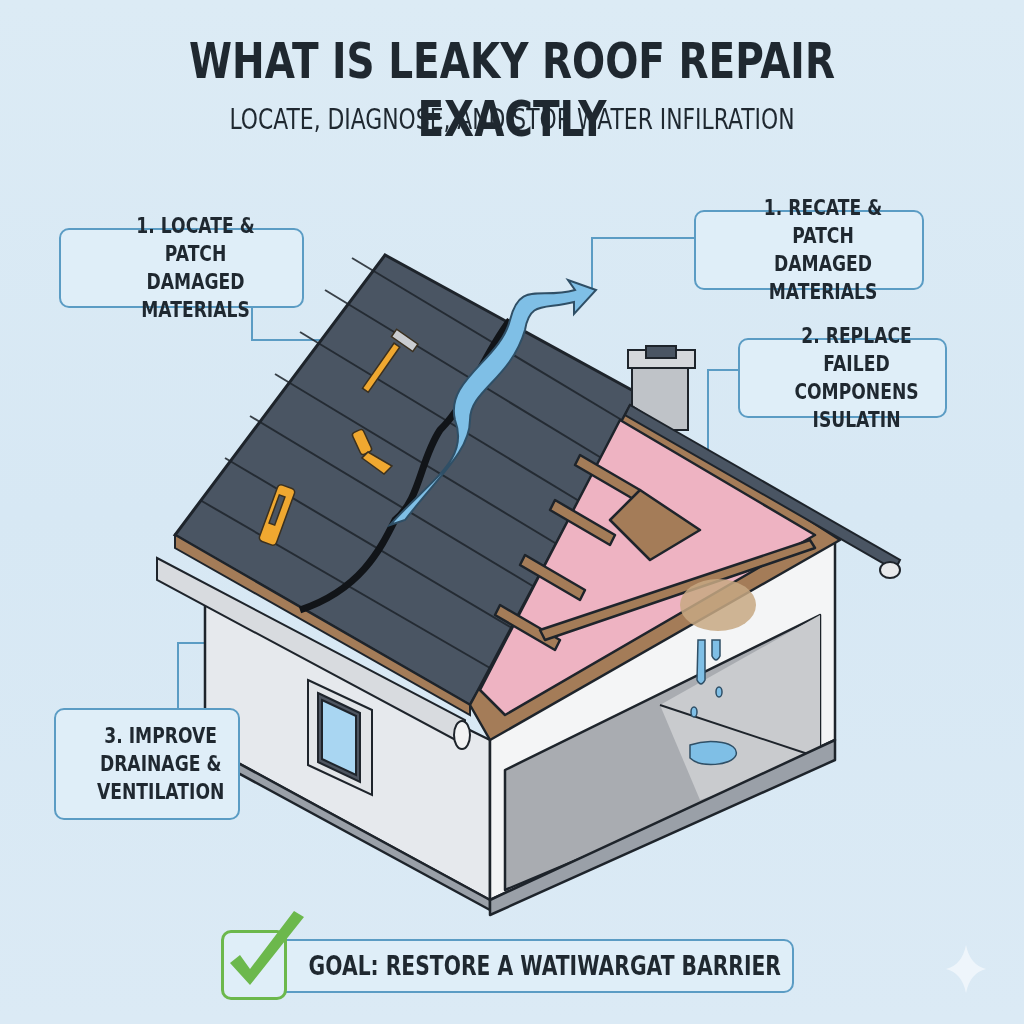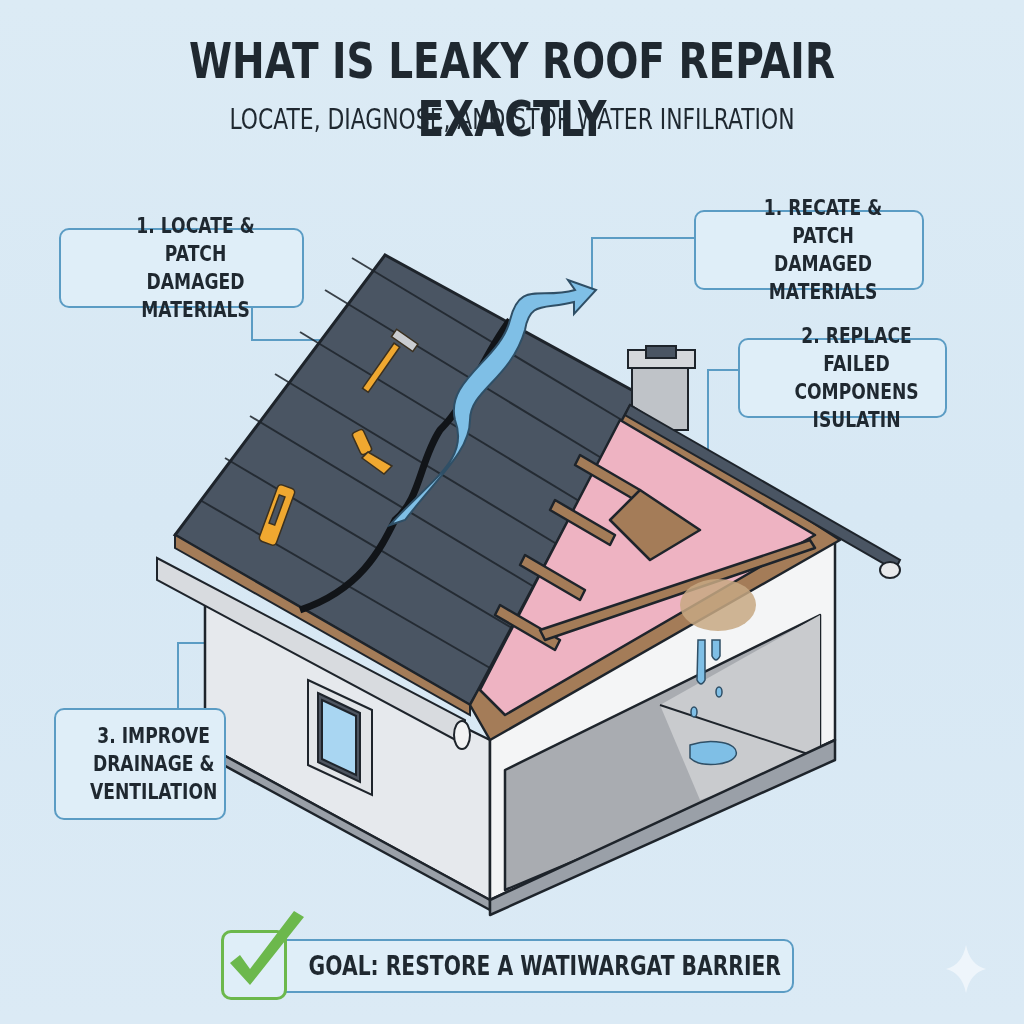--- a/index.html
+++ b/index.html
@@ -161,21 +161,21 @@
 DAMAGED MATERIALS</span>
 </div>
 <div class="callout" style="left:694px; top:210px; width:230px; height:80px;">
   <span>1. RECATE &amp; PATCH
 DAMAGED MATERIALS</span>
 </div>
 <div class="callout" style="left:738px; top:338px; width:209px; height:80px;">
   <span>2. REPLACE FAILED
 COMPONENS ISULATIN</span>
 </div>
-<div class="callout" style="left:54px; top:708px; width:172px; height:112px;">
+<div class="callout" style="left:54px; top:708px; width:186px; height:112px;">
   <span>3. IMPROVE
 DRAINAGE &amp;
 VENTILATION</span>
 </div>
 
 <div class="goal">
   <span>GOAL: RESTORE A WATIWARGAT BARRIER</span>
 </div>
 <div class="check-box"></div>
 <svg style="position:absolute; left:222px; top:905px;" width="90" height="95" viewBox="0 0 90 95">

